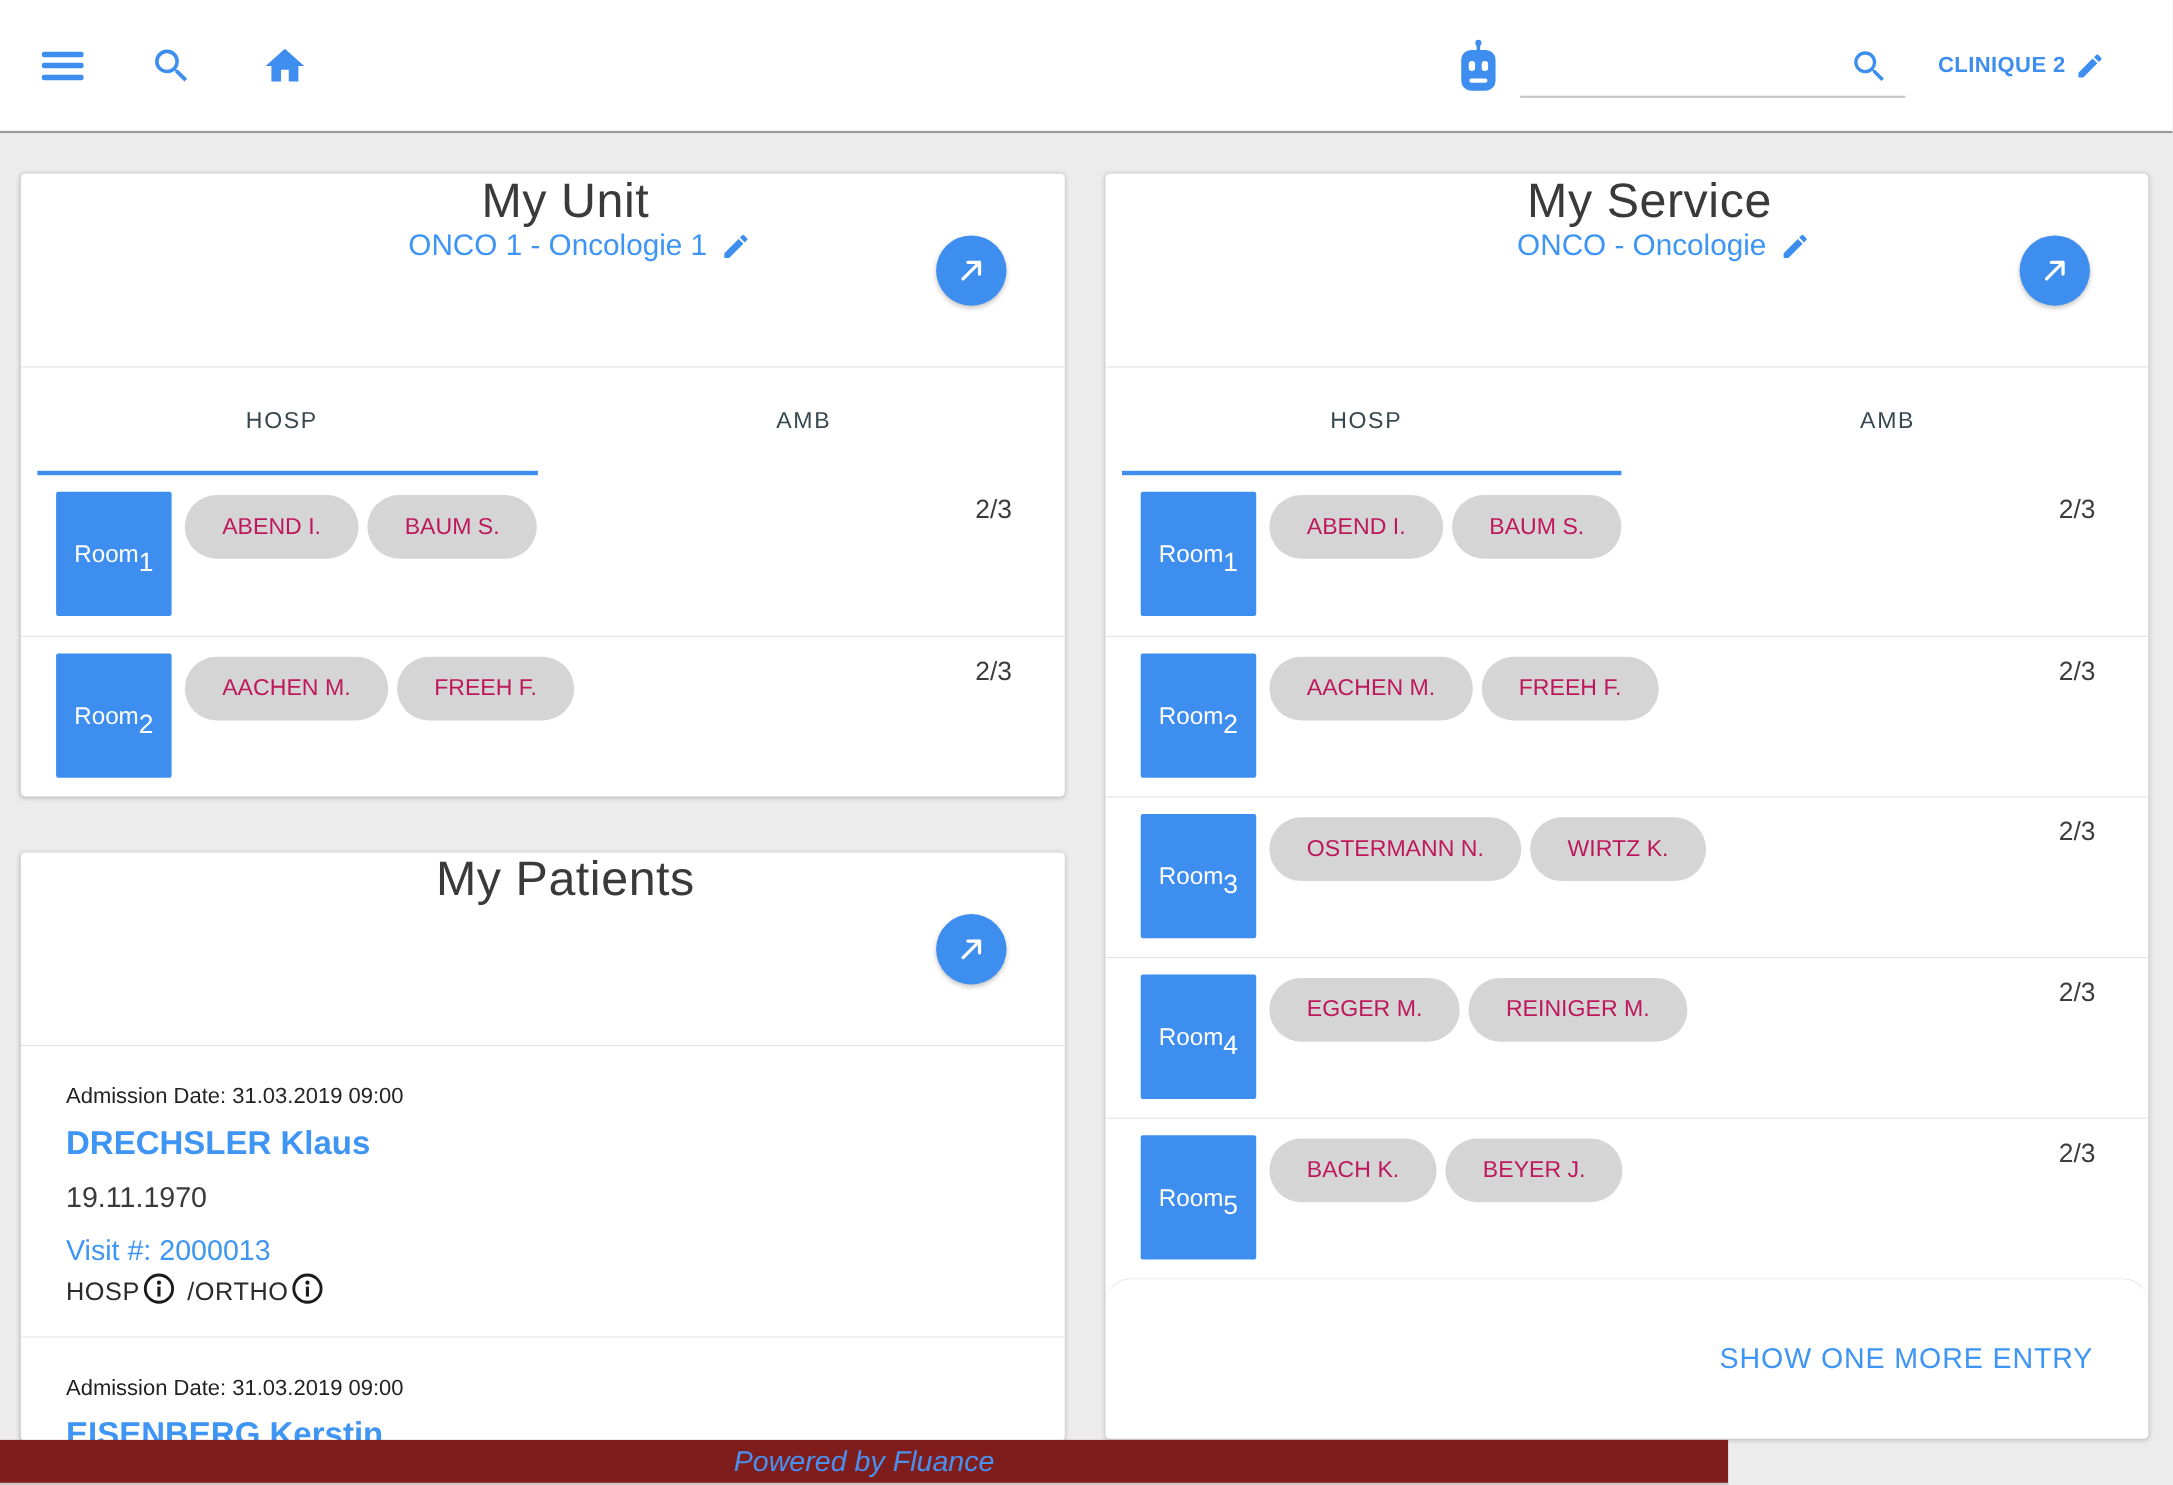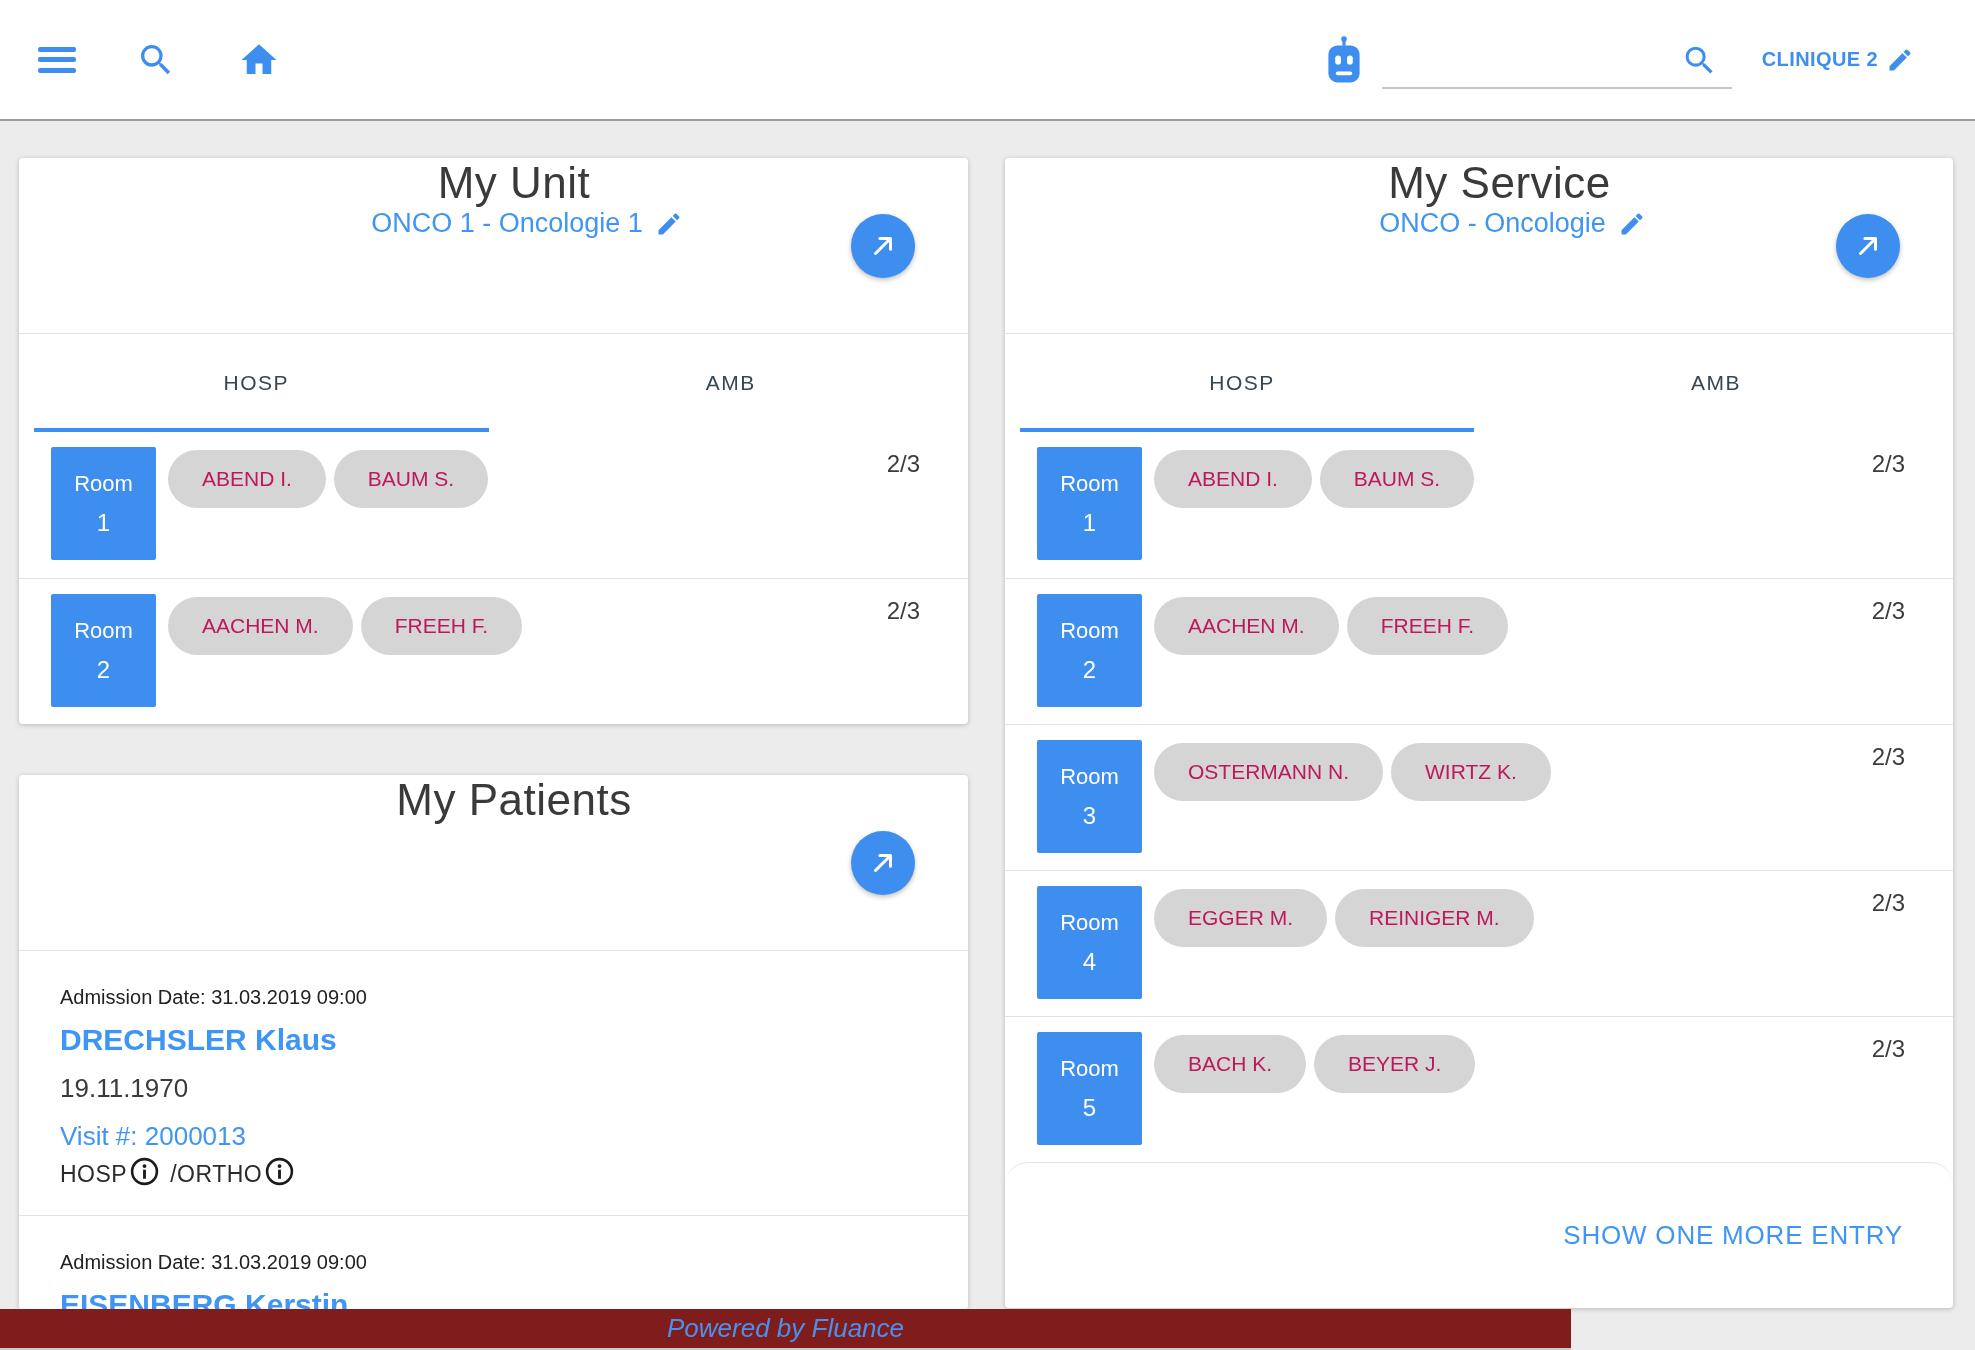--- a/index.html
+++ b/index.html
@@ -42,21 +42,21 @@
   .divider{height:1px;background:#e3e3e3;}
 
   .tabs{display:flex;height:98px;}
   .tab{flex:1 1 50%;display:flex;align-items:center;justify-content:center;cursor:pointer;
     font-size:21px;color:#37474f;letter-spacing:1.5px;position:relative;}
   .tab.active::after{content:"";position:absolute;left:15px;right:5px;bottom:0;height:4px;background:#3E8EF0;}
 
   .room-row{position:relative;height:146px;padding:15px 0 0 32px;display:flex;align-items:flex-start;}
   .room-row + .room-row, .show-more-row{border-top:1px solid #e3e3e3;}
   .room-box{width:105px;height:113px;background:#3E8EF0;border-radius:2px;color:#fff;cursor:pointer;
-    display:flex;flex-direction:column;align-items:center;justify-content:center;flex:0 0 auto;}
+    display:flex;flex-direction:row;align-items:center;justify-content:center;flex:0 0 auto;}
   .room-box .r1{font-size:22px;line-height:22px;}
   .room-box .r2{font-size:24px;line-height:24px;margin-top:16px;}
   .chips{display:flex;gap:8px;margin-left:12px;margin-top:3px;}
   .chip{height:58px;line-height:58px;border-radius:29px;background:#d5d5d5;color:#be185d;
     font-size:21px;padding:0 34px;cursor:pointer;white-space:nowrap;text-align:center;}
   .occ{position:absolute;top:18px;right:48px;font-size:24px;color:#3c3c3c;}
 
   .show-more-row{position:relative;height:145px;border-radius:23px;}
   .show-more{position:absolute;right:50px;top:50%;transform:translateY(-50%);
     font-size:26px;color:#3E95F4;letter-spacing:.8px;cursor:pointer;}

